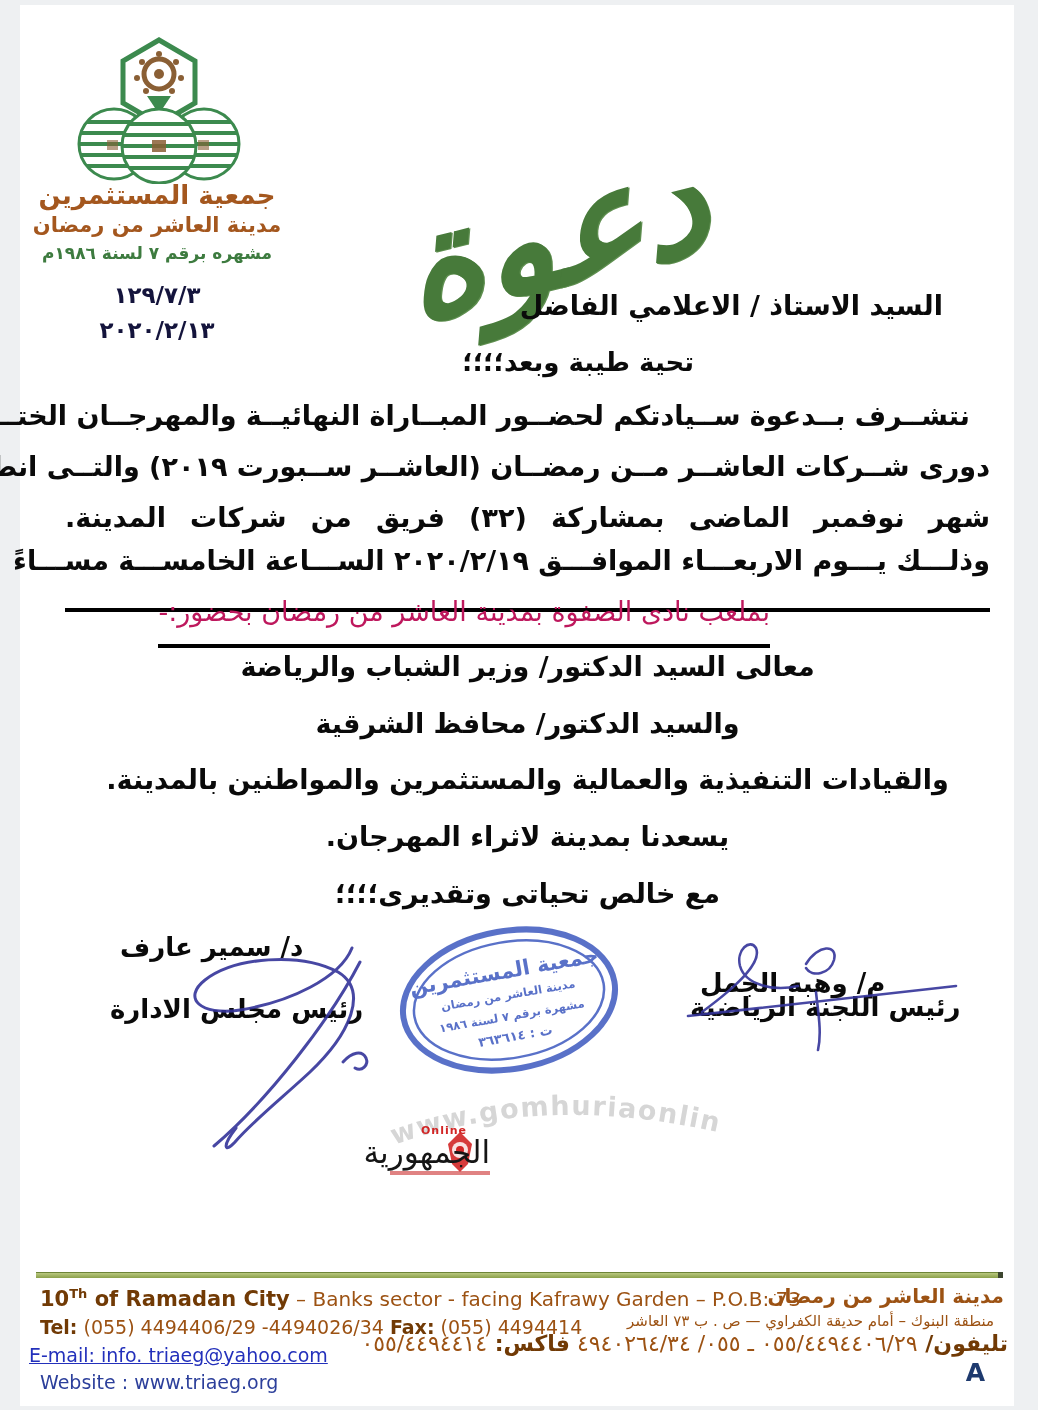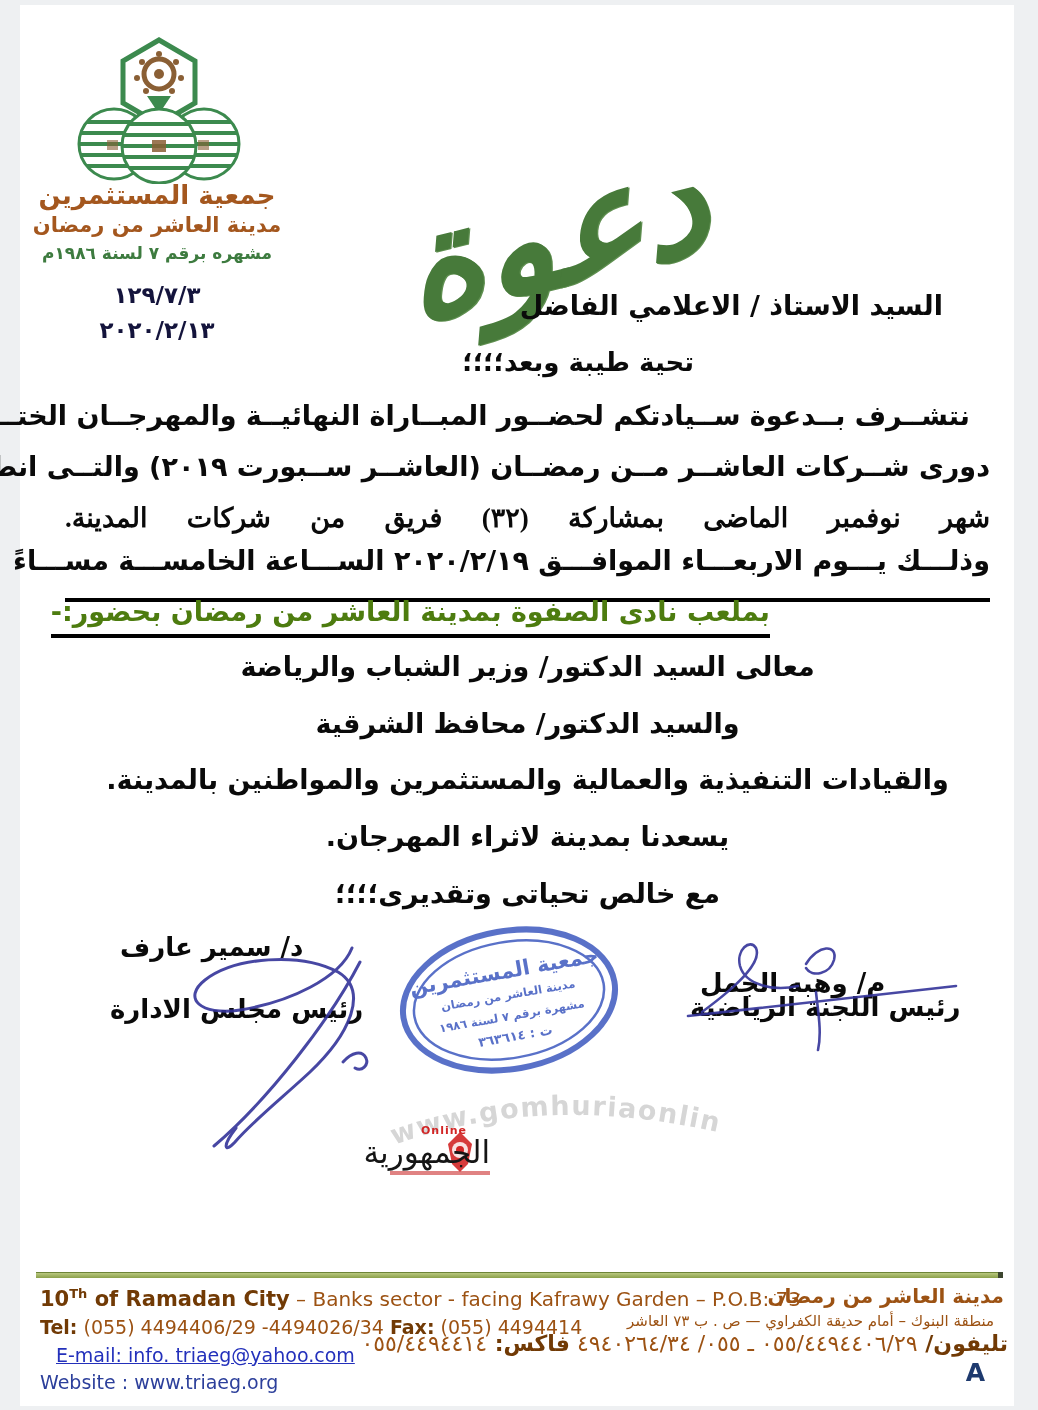--- a/index.html
+++ b/index.html
@@ -27,21 +27,21 @@
     text-shadow:1px 1px 0 #5f8f50;
   }
   
   .ltr-line{font-weight:bold;color:#0a0a0a;}
   .jline{
     left:65px;width:925px;height:46px;
     font-size:27px;font-weight:bold;color:#0a0a0a;
     direction:rtl;text-align:justify;text-align-last:justify;
     white-space:nowrap;
   }
-  .uline{border-bottom:4px solid #000;padding-bottom:7px;}
+  .uline{border-bottom:4px solid #000;padding-bottom:17px;}
   .centerline{
     left:65px;width:925px;text-align:center;
     font-size:27px;font-weight:bold;color:#0a0a0a;direction:rtl;
   }
   
   .sigblock{text-align:left;font-weight:bold;color:#0a0a0a;font-size:26px;direction:rtl;}
   
   .gom-online{color:#d22525;font-size:11px;font-weight:bold;letter-spacing:1px;}
   .gom-name{color:#151515;font-size:31px;font-weight:normal;line-height:1;}
   .gom-tagline{height:4px;background:#d04040;opacity:.65;filter:blur(.6px);}
@@ -130,24 +130,24 @@
 <div class="abs refnum ar" style="left:32px;top:282px;width:250px;font-size:23px;">١٢٩/٧/٣</div>
 <div class="abs refnum ar" style="left:32px;top:317px;width:250px;font-size:23px;">٢٠٢٠/٢/١٣</div>
 
 <div class="abs dawa ar" style="left:402px;top:160px;">دعوة</div>
 
 <div class="abs ltr-line ar" style="right:95px;top:290px;font-size:27px;">السيد الاستاذ / الاعلامي الفاضل</div>
 <div class="abs ltr-line ar" style="right:344px;top:347px;font-size:26px;text-align:center;">تحية طيبة وبعد؛؛؛؛</div>
 
 <div class="abs jline" style="top:400px;padding-right:20px;width:905px;">نتشــرف بــدعوة ســيادتكم لحضــور المبــاراة النهائيــة والمهرجــان الختــامى لبطولــة</div>
 <div class="abs jline" style="top:451px;">دورى شــركات العاشــر مــن رمضــان (العاشــر ســبورت ٢٠١٩) والتــى انطلقــت خــلال</div>
-<div class="abs jline" style="top:502px;font-family:Liberation Serif, serif;">شهر نوفمبر الماضى بمشاركة (٣٢) فريق من شركات المدينة.</div>
+<div class="abs jline" style="top:502px;">شهر نوفمبر الماضى بمشاركة (٣٢) فريق من شركات المدينة.</div>
 
 <div class="abs jline uline" style="top:545px;">وذلـــك يـــوم الاربعـــاء الموافـــق ٢٠٢٠/٢/١٩ الســـاعة الخامســـة مســـاءً</div>
-<div class="abs ar uline" style="right:268px;top:596px;font-size:27px;font-weight:bold;color:#4d7c0f;">بملعب نادى الصفوة بمدينة العاشر من رمضان بحضور:-</div>
+<div class="abs ar uline" style="right:268px;top:596px;font-size:27px;font-weight:normal;color:#be185d;">بملعب نادى الصفوة بمدينة العاشر من رمضان بحضور:-</div>
 
 <div class="abs centerline" style="top:651px;">معالى السيد الدكتور/ وزير الشباب والرياضة</div>
 <div class="abs centerline" style="top:708px;">والسيد الدكتور/ محافظ الشرقية</div>
 <div class="abs centerline" style="top:764px;">والقيادات التنفيذية والعمالية والمستثمرين والمواطنين بالمدينة.</div>
 <div class="abs centerline" style="top:821px;">يسعدنا بمدينة لاثراء المهرجان.</div>
 <div class="abs centerline" style="top:878px;">مع خالص تحياتى وتقديرى؛؛؛؛</div>
 
 <div class="abs sigblock" style="left:700px;top:928px;width:260px;margin-top:40px;">م/ وهبه الجمل</div>
 <div class="abs sigblock" style="left:690px;top:992px;width:280px;">رئيس اللجنة الرياضية</div>
 <div class="abs sigblock" style="left:120px;top:932px;width:260px;">د/ سمير عارف</div>
@@ -199,21 +199,21 @@
 
 <div class="abs rule"></div>
 <div class="abs rule-dot"></div>
 
 <div class="abs f-en" style="left:40px;top:1286px;font-size:20px;">
   <span class="f-bold" style="font-size:21px;">10</span><sup class="f-bold">Th</sup><span class="f-bold" style="font-size:21px;"> of Ramadan City</span><span> – Banks sector - facing Kafrawy Garden – P.O.B: 73</span>
 </div>
 <div class="abs f-en" style="left:40px;top:1316px;">
   <span class="f-bold">Tel:</span><span> (055) 4494406/29 -4494026/34   </span><span class="f-bold">Fax:</span><span> (055) 4494414</span>
 </div>
-<div class="abs f-link" style="left:56px;top:1344px;text-decoration:underline;">E-mail: info. triaeg@yahoo.com</div>
+<div class="abs f-link" style="left:29px;top:1344px;text-decoration:underline;">E-mail: info. triaeg@yahoo.com</div>
 <div class="abs f-site" style="left:40px;top:1371px;">Website : www.triaeg.org</div>
 
 <div class="abs f-ar" style="right:34px;top:1284px;font-size:20px;font-weight:bold;">مدينة العاشر من رمضان</div>
 <div class="abs f-ar" style="right:44px;top:1312px;font-size:15px;margin-left:36px;">منطقة البنوك –  أمام حديقة الكفراوي — ص . ب ٧٣ العاشر</div>
 <div class="abs f-ar" style="right:30px;top:1331px;font-size:22px;">
   <span class="f-bold">تليفون/ </span><span>٠٥٥/٤٤٩٤٤٠٦/٢٩ ـ ٠٥٥/ ٤٩٤٠٢٦٤/٣٤ </span><span class="f-bold">فاكس: </span><span>٠٥٥/٤٤٩٤٤١٤</span>
 </div>
 <div class="abs" style="right:53px;top:1358px;font-size:25px;font-weight:bold;color:#1e3a6e;">A</div>
 
 </body></html>

